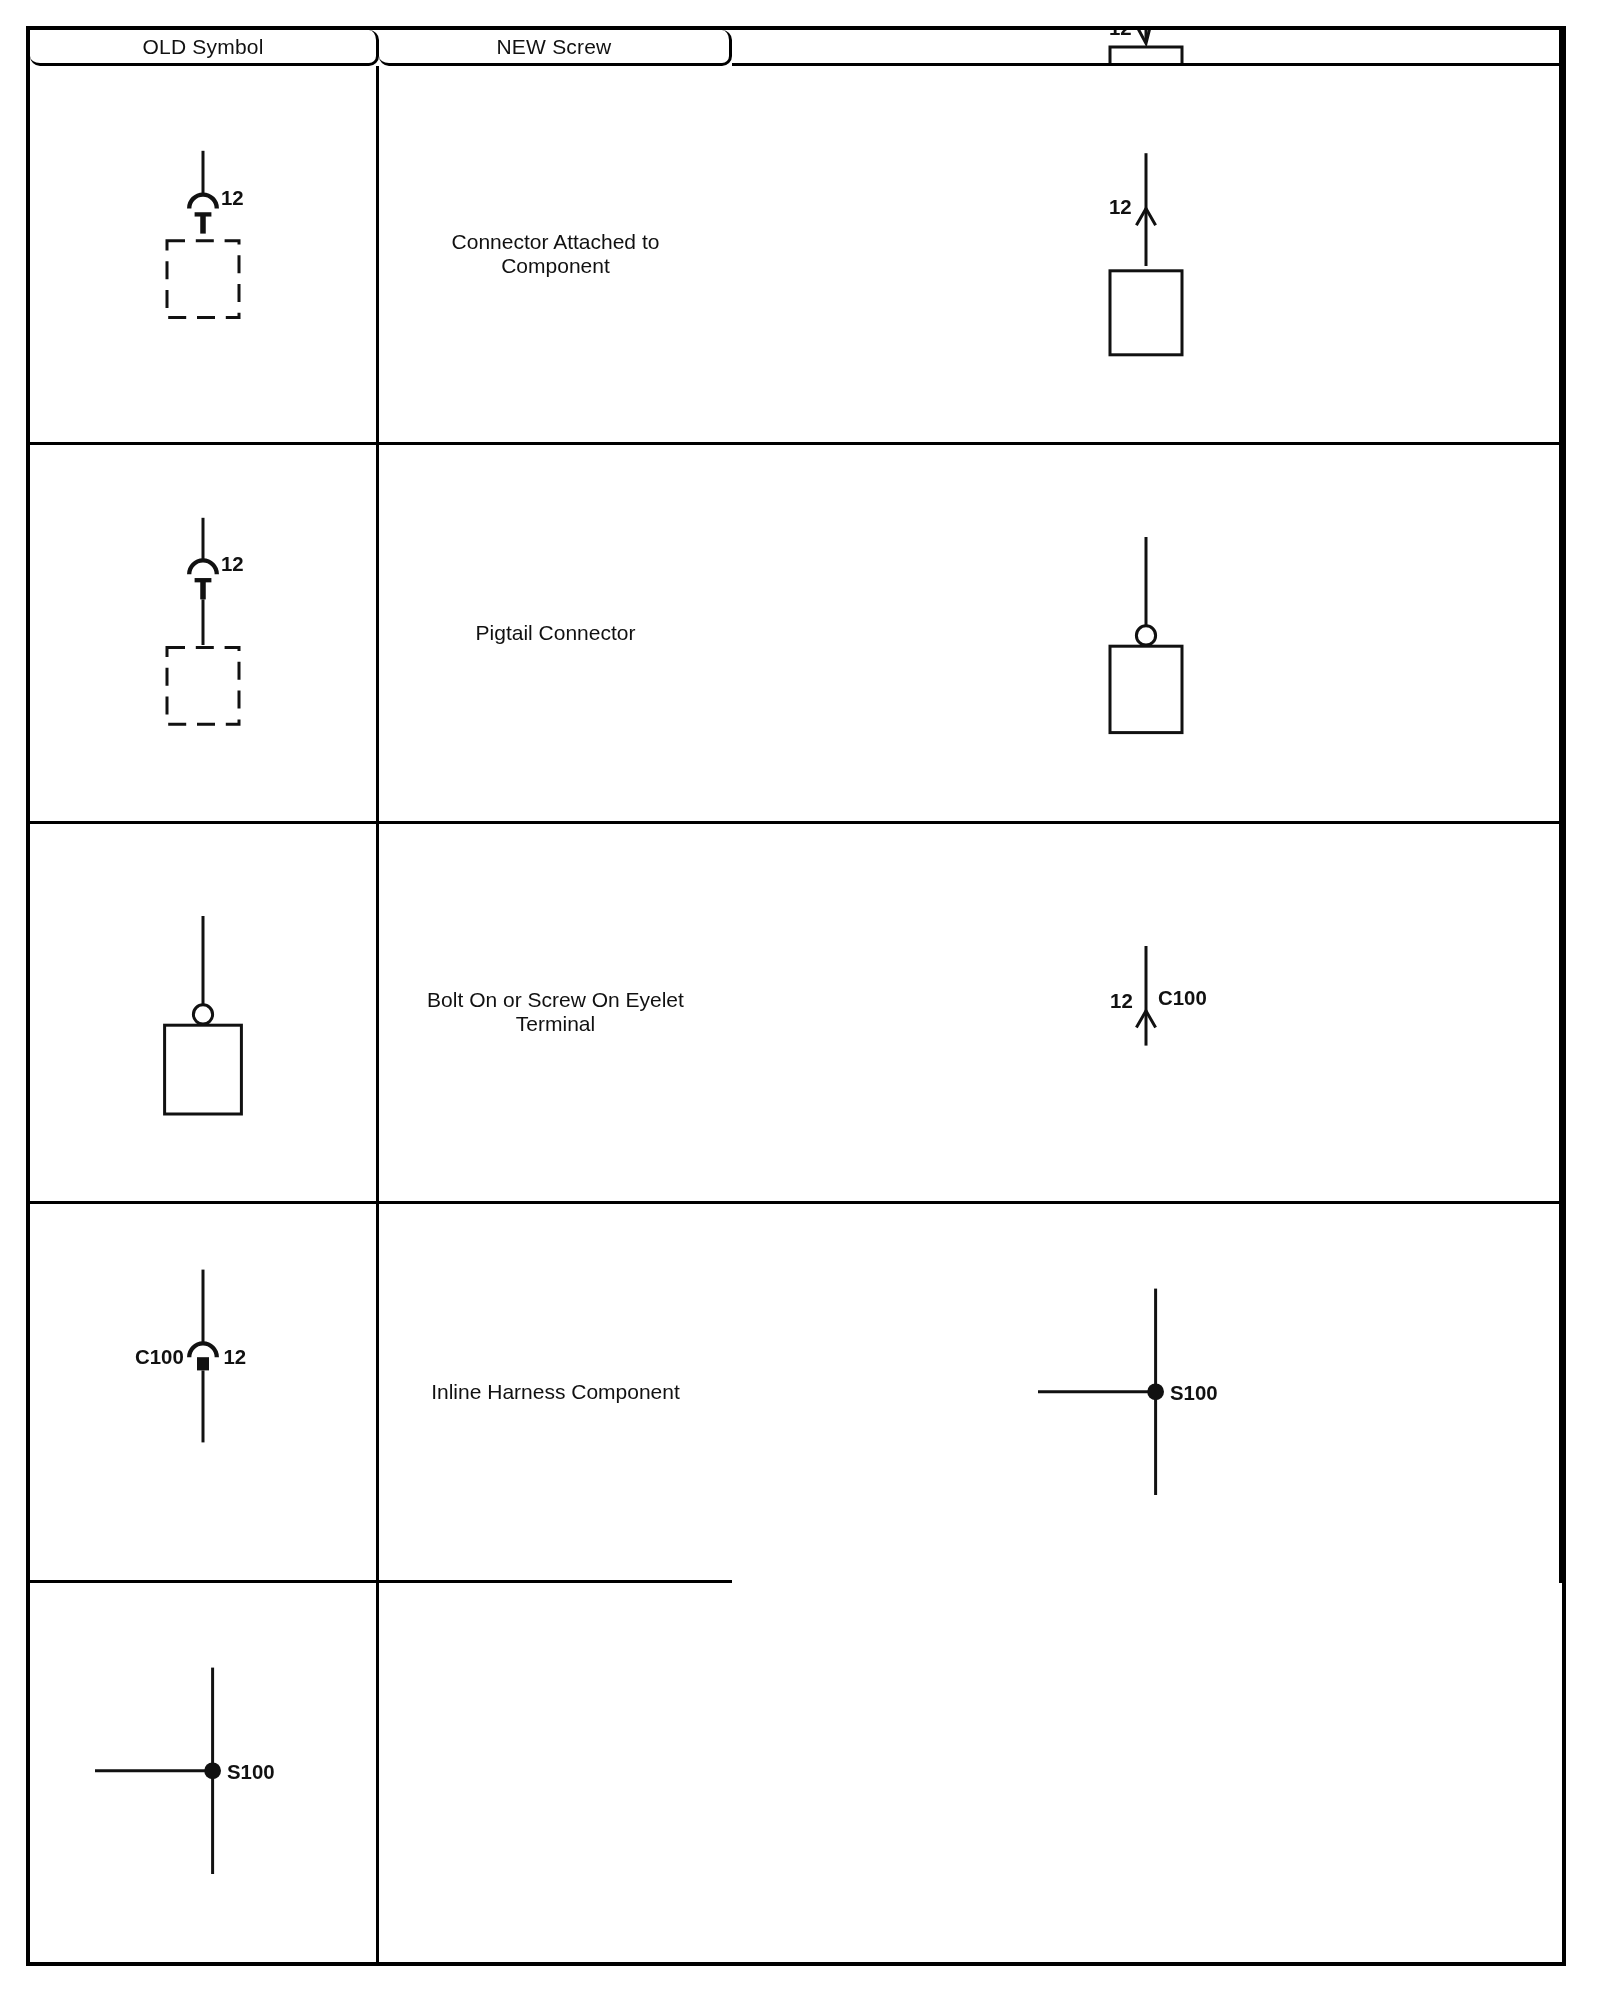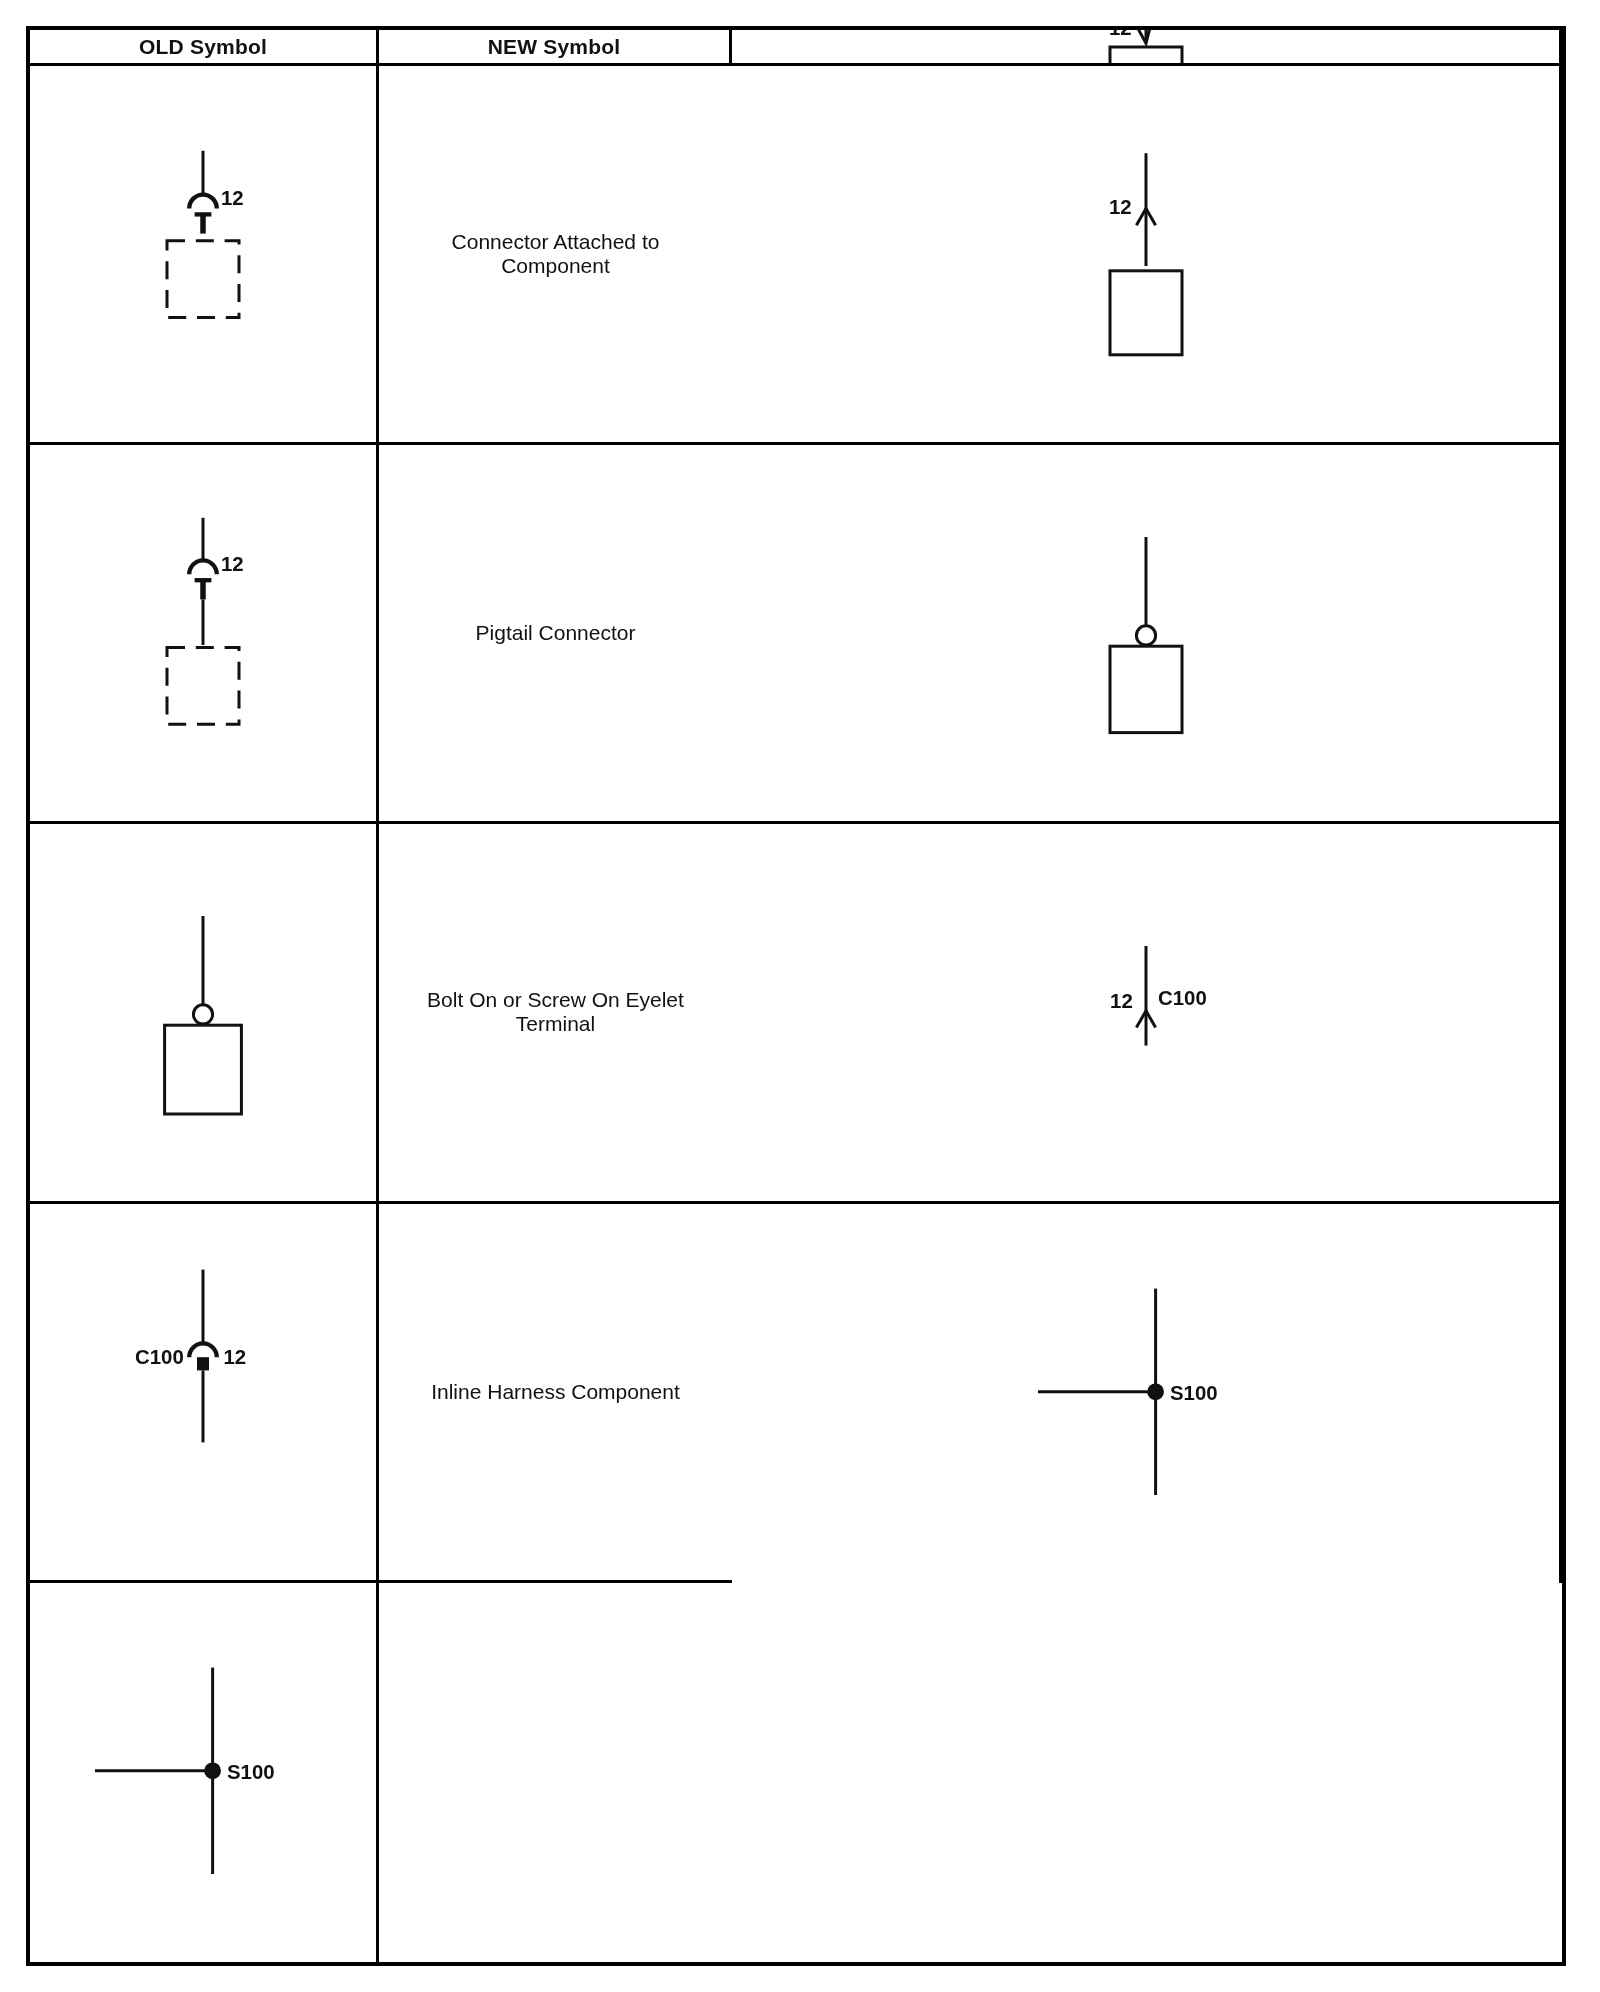--- a/index.html
+++ b/index.html
@@ -18,39 +18,39 @@
   }
   .cell {
     border-right:3px solid #000;
     border-bottom:3px solid #000;
     display:flex; align-items:center; justify-content:center;
     overflow:hidden;
   }
   .col3 { border-right:none; }
   .rlast { border-bottom:none; }
 
-  .hcell { font-weight:bold; font-size:21px; letter-spacing:0.2px; }
+  .hcell { font-weight:normal; font-size:21px; letter-spacing:0.2px;border-radius:10px; }
   .desc  { font-size:21px; text-align:center; padding:16px 40px; }
 
   .sym svg { display:block; }
   .stroke { stroke:#111; fill:none; stroke-width:2.5; }
   .arc    { stroke:#111; fill:none; stroke-width:3.6; }
   .thick  { stroke:#111; fill:none; stroke-width:4.6; }
   .dash   { stroke-dasharray:15 9; }
   .dot    { fill:#111; stroke:none; }
   .slbl   { font-family:"Liberation Sans","DejaVu Sans",sans-serif; font-weight:bold; font-size:17px; fill:#111; }
 </style>
 </head>
 <body>
 
 <div class="page">
   <div class="symtable">
 
     <div class="cell hcell col1">OLD Symbol</div>
-    <div class="cell hcell col2">NEW Symbol</div>
+    <div class="cell hcell col2">NEW Screw</div>
 
     <div class="cell sym">
       <svg viewBox="0 0 200 300" width="240" height="360">
         <line class="stroke" x1="100" y1="68" x2="100" y2="144"></line>
         <path class="stroke" d="M93 134 L100 147 L103 135"></path>
         <text class="slbl" x="88" y="140" text-anchor="end">12</text>
         <rect class="stroke" x="70" y="150" width="60" height="72"></rect>
       </svg>
     </div>
     <div class="cell sym">

